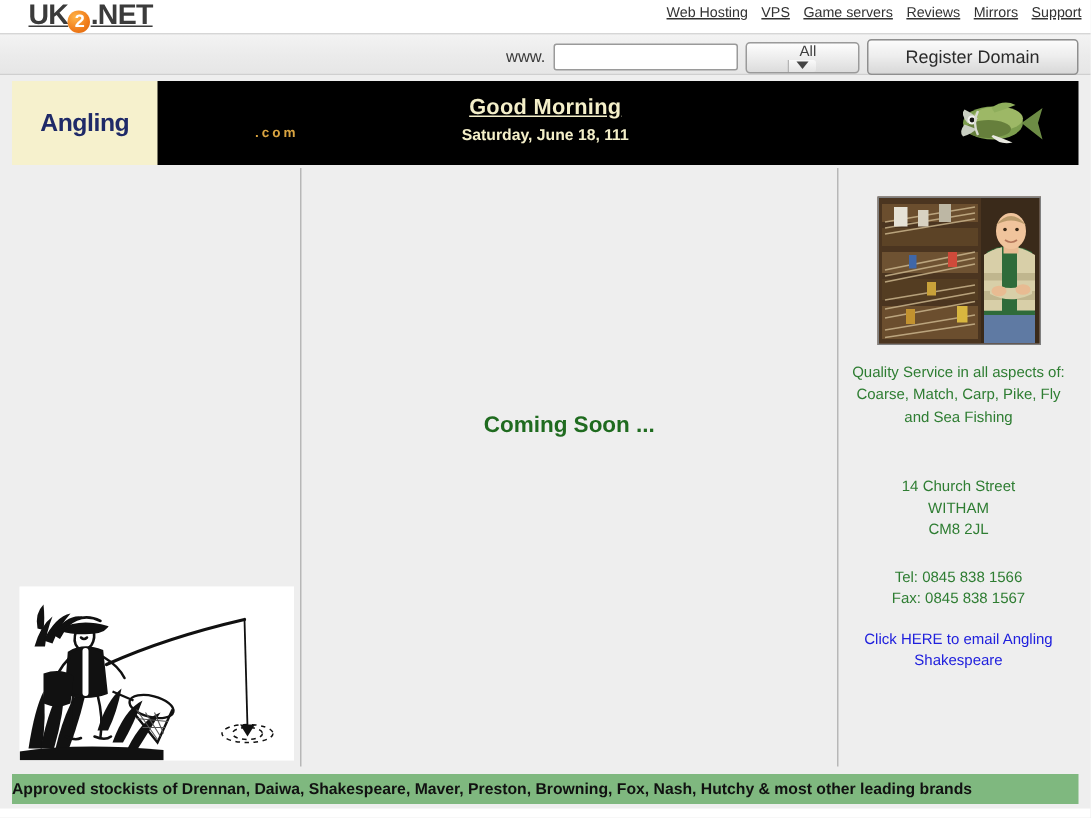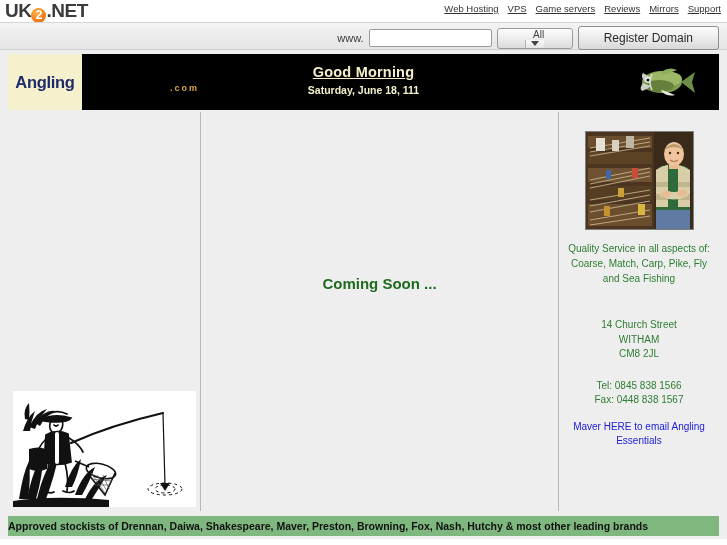--- a/index.html
+++ b/index.html
@@ -16,29 +16,30 @@
 
   
   #uk2-bar {
     position: relative;
     width: 727px;
     height: 22px;
     background: #ffffff;
   }
   #uk2-logo {
     position: absolute;
-    left: 5px;
+    left: 19px;
     top: 1px;
     font-family: "Liberation Sans", sans-serif;
     font-size: 19px;
     font-weight: bold;
     letter-spacing: -0.5px;
     color: #3b3b3b;
     line-height: 20px;
     white-space: nowrap;
+    text-decoration: underline;
   }
   #uk2-logo .globe {
     display: inline-block;
     width: 15px;
     height: 15px;
     border-radius: 50%;
     background: radial-gradient(circle at 35% 30%, #ffb347 0%, #f07c1a 60%, #d9620b 100%);
     color: #ffffff;
     font-size: 12px;
     line-height: 15px;
@@ -155,21 +156,21 @@
     left: 8px;
     top: 4px;
     width: 711px;
     height: 56px;
     background: #000000;
   }
   #brand-box {
     position: absolute;
     left: 0;
     top: 0;
-    width: 74px;
+    width: 97px;
     height: 56px;
     background: #f6f1cd;
     display: flex;
     align-items: center;
     justify-content: center;
   }
   #brand-angling {
     font-size: 16.5px;
     font-weight: bold;
     color: #1f2a68;
@@ -534,24 +535,24 @@
       <div id="quality-text">Quality Service in all aspects of: Coarse, Match, Carp, Pike, Fly and Sea Fishing</div>
 
       <div id="address-block">
         <div>14 Church Street</div>
         <div>WITHAM</div>
         <div>CM8 2JL</div>
       </div>
 
       <div id="phone-block">
         <div>Tel: 0845 838 1566</div>
-        <div>Fax: 0448 838 1567</div>
+        <div>Fax: 0845 838 1567</div>
       </div>
 
-      <a id="email-link" href="#">Maver HERE to email Angling Essentials</a>
+      <a id="email-link" href="#">Click HERE to email Angling Shakespeare</a>
     </div>
   </div>
 
   <div id="stockists-strip">
     <span id="stockists-text">Approved stockists of Drennan, Daiwa, Shakespeare, Maver, Preston, Browning, Fox, Nash, Hutchy &amp; most other leading brands</span>
   </div>
 
 </div>
 
 </body></html>

